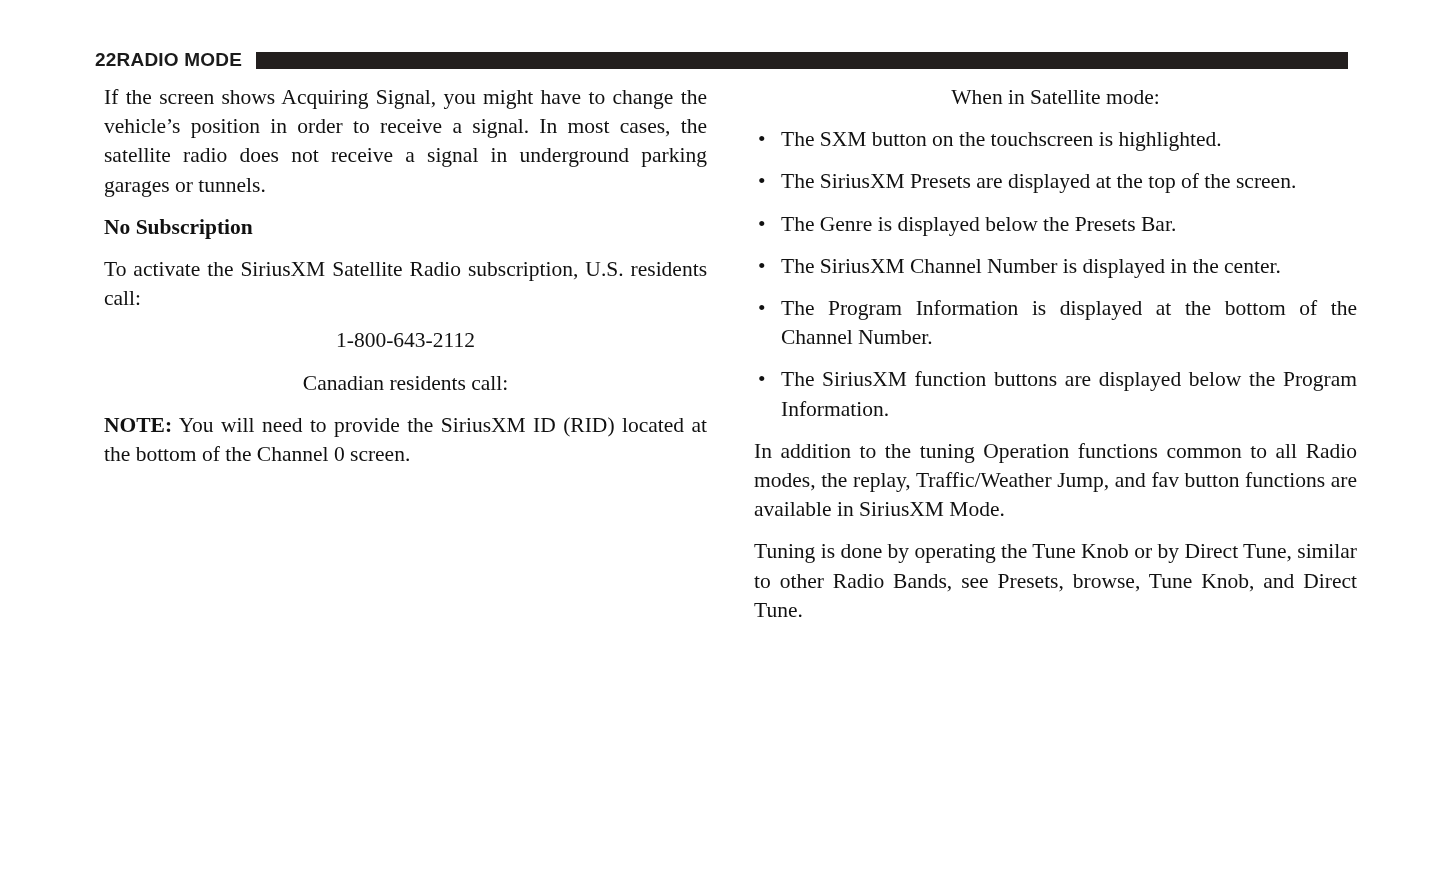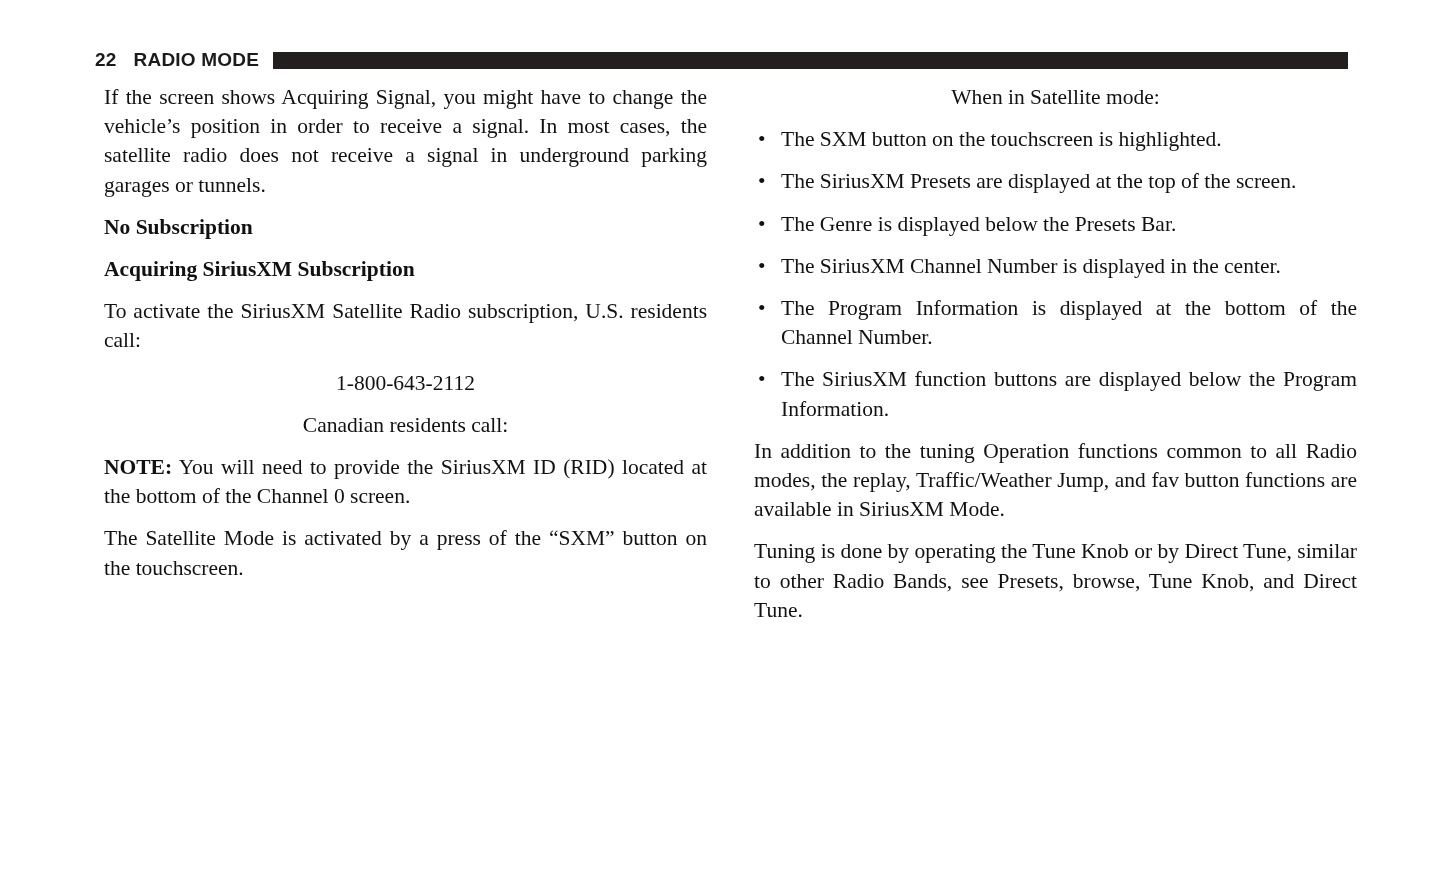--- a/index.html
+++ b/index.html
@@ -33,21 +33,21 @@
   }
   .header-pageno,
   .header-title {
     font-family: "Liberation Sans", "DejaVu Sans", sans-serif;
     font-weight: bold;
     font-size: 19px;
     letter-spacing: 0.2px;
     color: #1b1b1b;
     white-space: nowrap;
   }
-  .header-pageno { margin-right: 17px; }
+  .header-pageno { }
   .header-rule {
     flex: 1 1 auto;
     height: 17px;
     margin-left: 14px;
     background: #231f1e;
   }
 
   
   .columns {
     position: absolute;
@@ -111,26 +111,24 @@
     <span class="header-pageno">22</span>
     <span class="header-title">RADIO MODE</span>
     <span class="header-rule" style="background: rgb(35, 31, 30);"></span>
   </div>
 
   <div class="columns">
 
     <div class="col" id="left-col">
         <p class="body">If the screen shows Acquiring Signal, you might have to change the vehicle’s position in order to receive a signal. In most cases, the satellite radio does not receive a signal in underground parking garages or tunnels.</p>
         <p class="heading">No Subscription</p>
-        <p class="heading">Acquiring SiriusXM Subscription</p>
         <p class="body">To activate the SiriusXM Satellite Radio subscription, U.S. residents call:</p>
         <p class="body plain">1-800-643-2112</p>
         <p class="body plain">Canadian residents call:</p>
         <p class="body"><span class="note-label">NOTE:</span><span> You will need to provide the SiriusXM ID (RID) located at the bottom of the Channel 0 screen.</span></p>
-        <p class="body">The Satellite Mode is activated by a press of the “SXM” button on the touchscreen.</p>
       </div>
 
     <div class="col" id="right-col">
       <p class="body plain">When in Satellite mode:</p>
       <ul class="bullets" id="bullet-list">
           <li class="body"><span class="dot">•</span><span>The SXM button on the touchscreen is highlighted.</span></li>
           <li class="body"><span class="dot">•</span><span>The SiriusXM Presets are displayed at the top of the screen.</span></li>
           <li class="body"><span class="dot">•</span><span>The Genre is displayed below the Presets Bar.</span></li>
           <li class="body"><span class="dot">•</span><span>The SiriusXM Channel Number is displayed in the center.</span></li>
           <li class="body"><span class="dot">•</span><span>The Program Information is displayed at the bottom of the Channel Number.</span></li>

